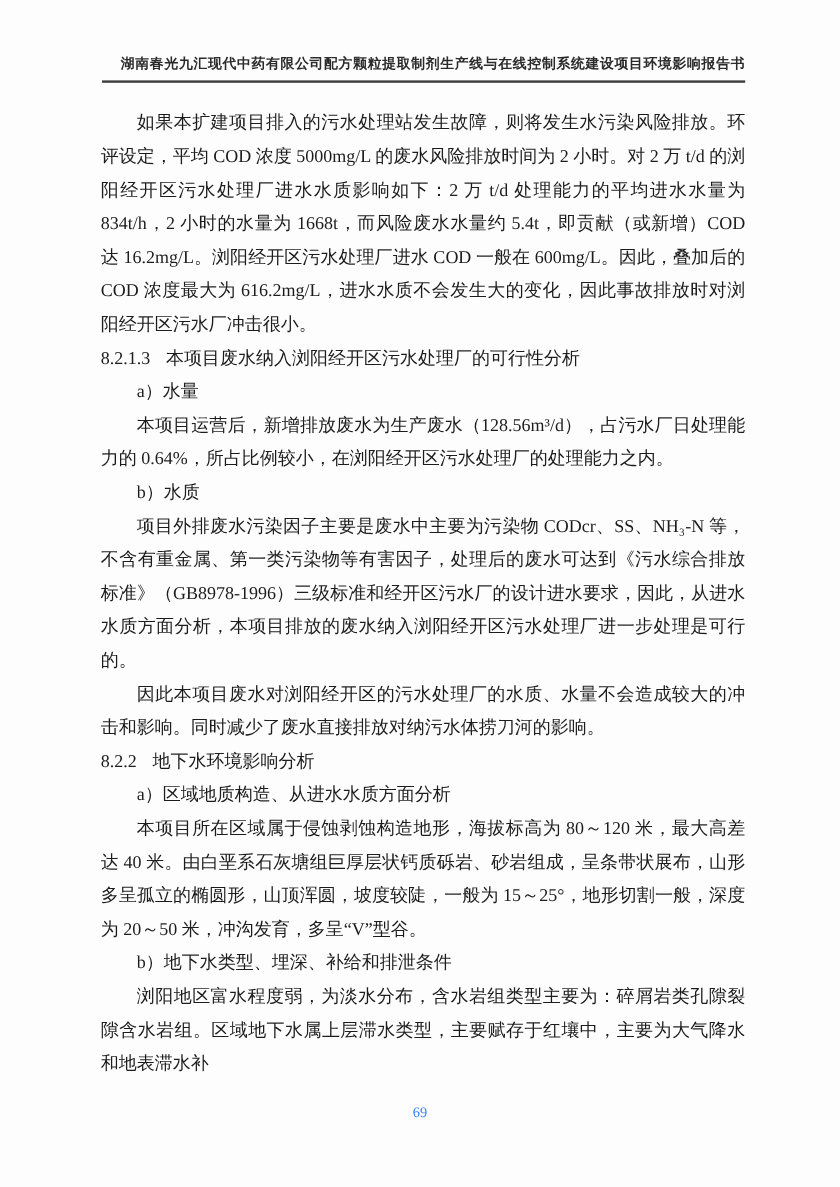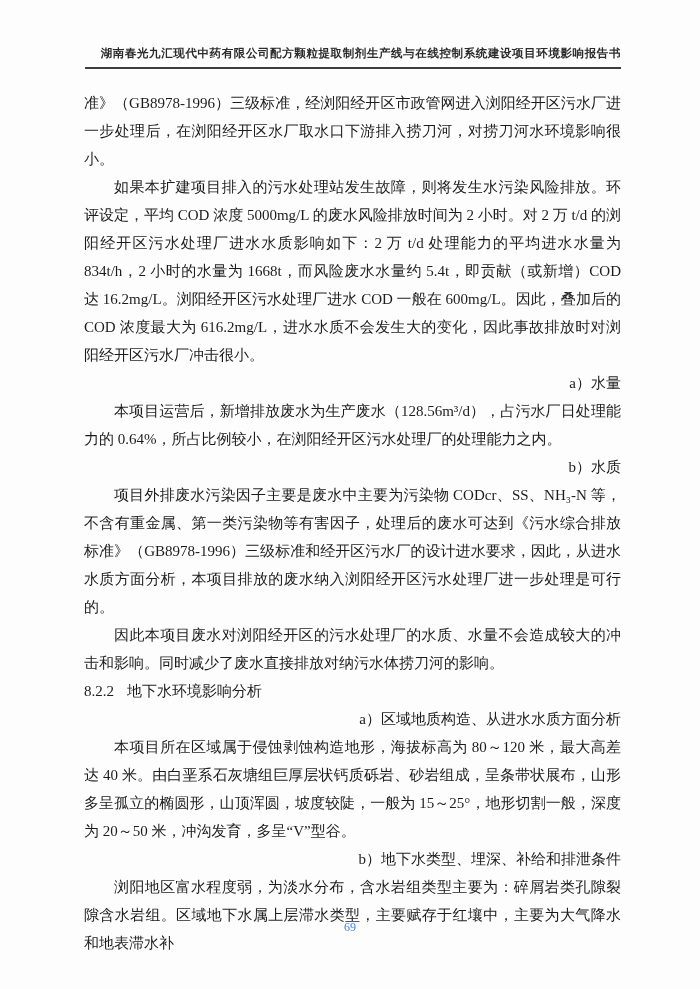--- a/index.html
+++ b/index.html
@@ -39,45 +39,45 @@
     width: 537px;
     font-size: 15px;
     line-height: 28px;
     text-align: justify;
     color: #1c1c1c;
   }
   .para { text-indent: 2em; }
   .para.noindent { text-indent: 0; }
   .heading { text-indent: 0; text-align: left; }
   .heading .h-num { display: inline-block; margin-right: 13px; }
-  .sub { text-indent: 2em; text-align: right; font-family: Liberation Serif, serif; }
+  .sub { text-indent: 2em; text-align: left; font-family: Liberation Serif, serif; }
   .footer {
     position: absolute;
     top: 920px; left: 0; right: 0;
     text-align: center;
     font-size: 12px;
     color: #3b82f6;
   }
 </style>
 </head>
 <body>
 
 <div class="page">
 
   <div class="header">
     <div class="header-title">湖南春光九汇现代中药有限公司配方颗粒提取制剂生产线与在线控制系统建设项目环境影响报告书</div>
     <div class="header-rule"></div>
   </div>
 
   <div class="content">
-    <p class="para noindent">准》（GB8978-1996）三级标准，经浏阳经开区市政管网进入浏阳经开区污水厂进一步处理后，在浏阳经开区水厂取水口下游排入捞刀河，对捞刀河水环境影响很小。</p>
 
 
     <p class="para">如果本扩建项目排入的污水处理站发生故障，则将发生水污染风险排放。环评设定，平均 COD 浓度 5000mg/L 的废水风险排放时间为 2 小时。对 2 万 t/d 的浏阳经开区污水处理厂进水水质影响如下：2 万 t/d 处理能力的平均进水水量为 834t/h，2 小时的水量为 1668t，而风险废水水量约 5.4t，即贡献（或新增）COD 达 16.2mg/L。浏阳经开区污水处理厂进水 COD 一般在 600mg/L。因此，叠加后的 COD 浓度最大为 616.2mg/L，进水水质不会发生大的变化，因此事故排放时对浏阳经开区污水厂冲击很小。</p>
 
+    <p class="heading"><span class="h-num">8.2.1.3</span><span class="h-title">本项目废水纳入浏阳经开区污水处理厂的可行性分析</span></p>
 
     <p class="sub">a）水量</p>
 
     <p class="para">本项目运营后，新增排放废水为生产废水（128.56m³/d），占污水厂日处理能力的 0.64%，所占比例较小，在浏阳经开区污水处理厂的处理能力之内。</p>
 
     <p class="sub">b）水质</p>
 
     <p class="para">项目外排废水污染因子主要是废水中主要为污染物 CODcr、SS、NH₃-N 等，不含有重金属、第一类污染物等有害因子，处理后的废水可达到《污水综合排放标准》（GB8978-1996）三级标准和经开区污水厂的设计进水要求，因此，从进水水质方面分析，本项目排放的废水纳入浏阳经开区污水处理厂进一步处理是可行的。</p>
 
     <p class="para">因此本项目废水对浏阳经开区的污水处理厂的水质、水量不会造成较大的冲击和影响。同时减少了废水直接排放对纳污水体捞刀河的影响。</p>

